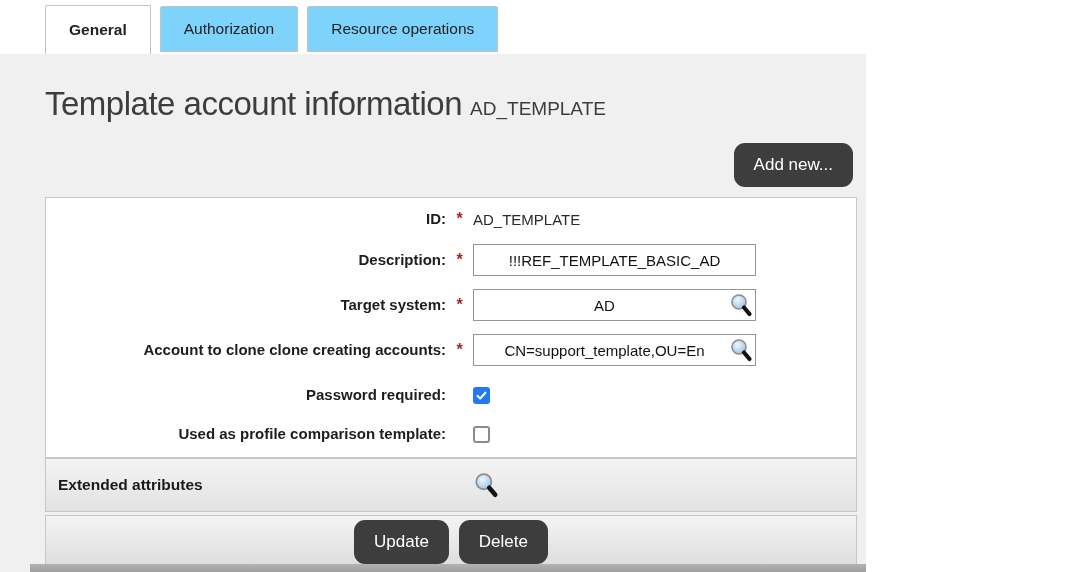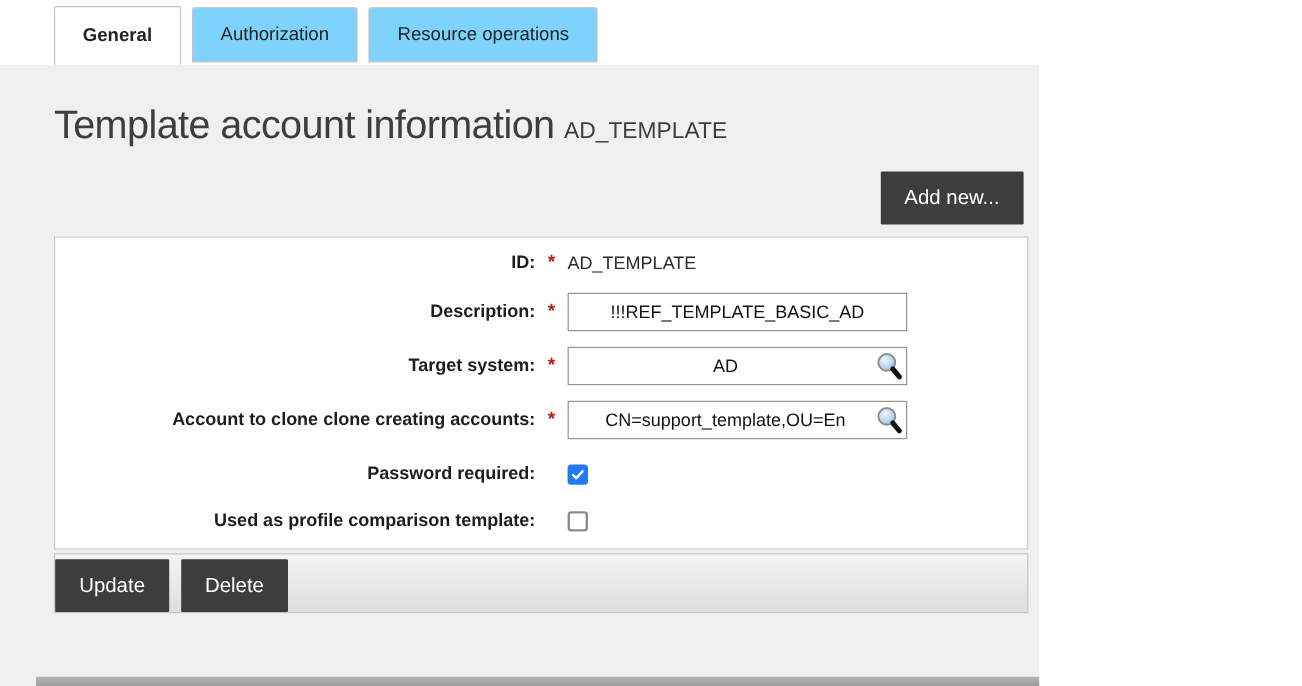--- a/index.html
+++ b/index.html
@@ -20,21 +20,21 @@
                 border-bottom:none; z-index:3; }
 
   
   .content { position:absolute; left:0; top:51px; width:866px; height:521px;
              background:#f0f0f0; }
   .page-title { margin:34px 0 0 45px; color:#3d3d3d; font-weight:400;
                 font-size:33px; letter-spacing:-0.5px; }
   .page-title .subtitle { font-size:19px; font-weight:400; color:#3d3d3d;
                           margin-left:8px; letter-spacing:0; }
 
-  .btn-dark { background:#3d3d3d; color:#fff; border:none; border-radius:1px;
+  .btn-dark { background:#3d3d3d; color:#fff; border:none; border-radius:11px;
               height:44px; padding:0 20px; font-size:17px;
               font-family:"Liberation Sans", sans-serif; cursor:pointer; }
   .addnew { position:absolute; top:92px; right:13px; }
 
   
   .panel { position:absolute; left:45px; top:146px; width:812px; }
   .form-body { background:#ffffff; border:1px solid #c9c9c9; padding:8px 0 10px; }
   .row { display:grid; grid-template-columns:400px 27px 1fr; align-items:center; }
   .row-id   { min-height:26px; margin-bottom:12px; }
   .row-edit { min-height:32px; margin-bottom:13px; }
@@ -61,21 +61,21 @@
   .ext-bar { height:54px; border:1px solid #c6c6c6; margin-top:0;
              background:linear-gradient(#f4f4f4,#e2e2e2);
              display:grid; grid-template-columns:400px 27px 1fr; align-items:center; }
   .ext-bar .ext-label { font-weight:bold; font-size:15.5px; color:#1a1a1a;
                         text-align:left; padding-left:12px; }
   .ext-bar .mag-wrap { grid-column:3; justify-self:start; width:26px; height:26px;
                        cursor:pointer; }
 
   .footer-bar { height:50px; margin-top:3px; border:1px solid #c6c6c6;
                 background:linear-gradient(#f4f4f4,#dedede);
-                display:flex; align-items:center;
+                display:flex; justify-content:center; align-items:center;
                 gap:10px; padding-top:4px; }
 
   .bottom-strip { position:absolute; left:30px; top:513px; width:836px; height:8px;
                   background:linear-gradient(#b3b3b3,#9d9d9d); }
 
   .defs-holder { position:absolute; width:0; height:0; overflow:hidden; }
 </style>
 </head>
 <body>
 
@@ -163,20 +163,28 @@
           <div class="req"></div>
           <div>
             <div class="checkbox">
               
             </div>
           </div>
         </div>
 
       </div>
 
+      <div class="ext-bar">
+        <div class="ext-label">Extended attributes</div>
+        <div></div>
+        <svg class="mag-wrap" viewBox="0 0 24 24">
+          <circle cx="10" cy="9" r="7" fill="url(#lensGrad)" stroke="#8d8d8d" stroke-width="1.6"></circle>
+          <line x1="15" y1="14.5" x2="20.5" y2="21" stroke="#111" stroke-width="4.2" stroke-linecap="round"></line>
+        </svg>
+      </div>
 
       <div class="footer-bar">
         <button class="btn-dark">Update</button>
         <button class="btn-dark">Delete</button>
       </div>
 
     </div>
 
     <div class="bottom-strip"></div>
 

